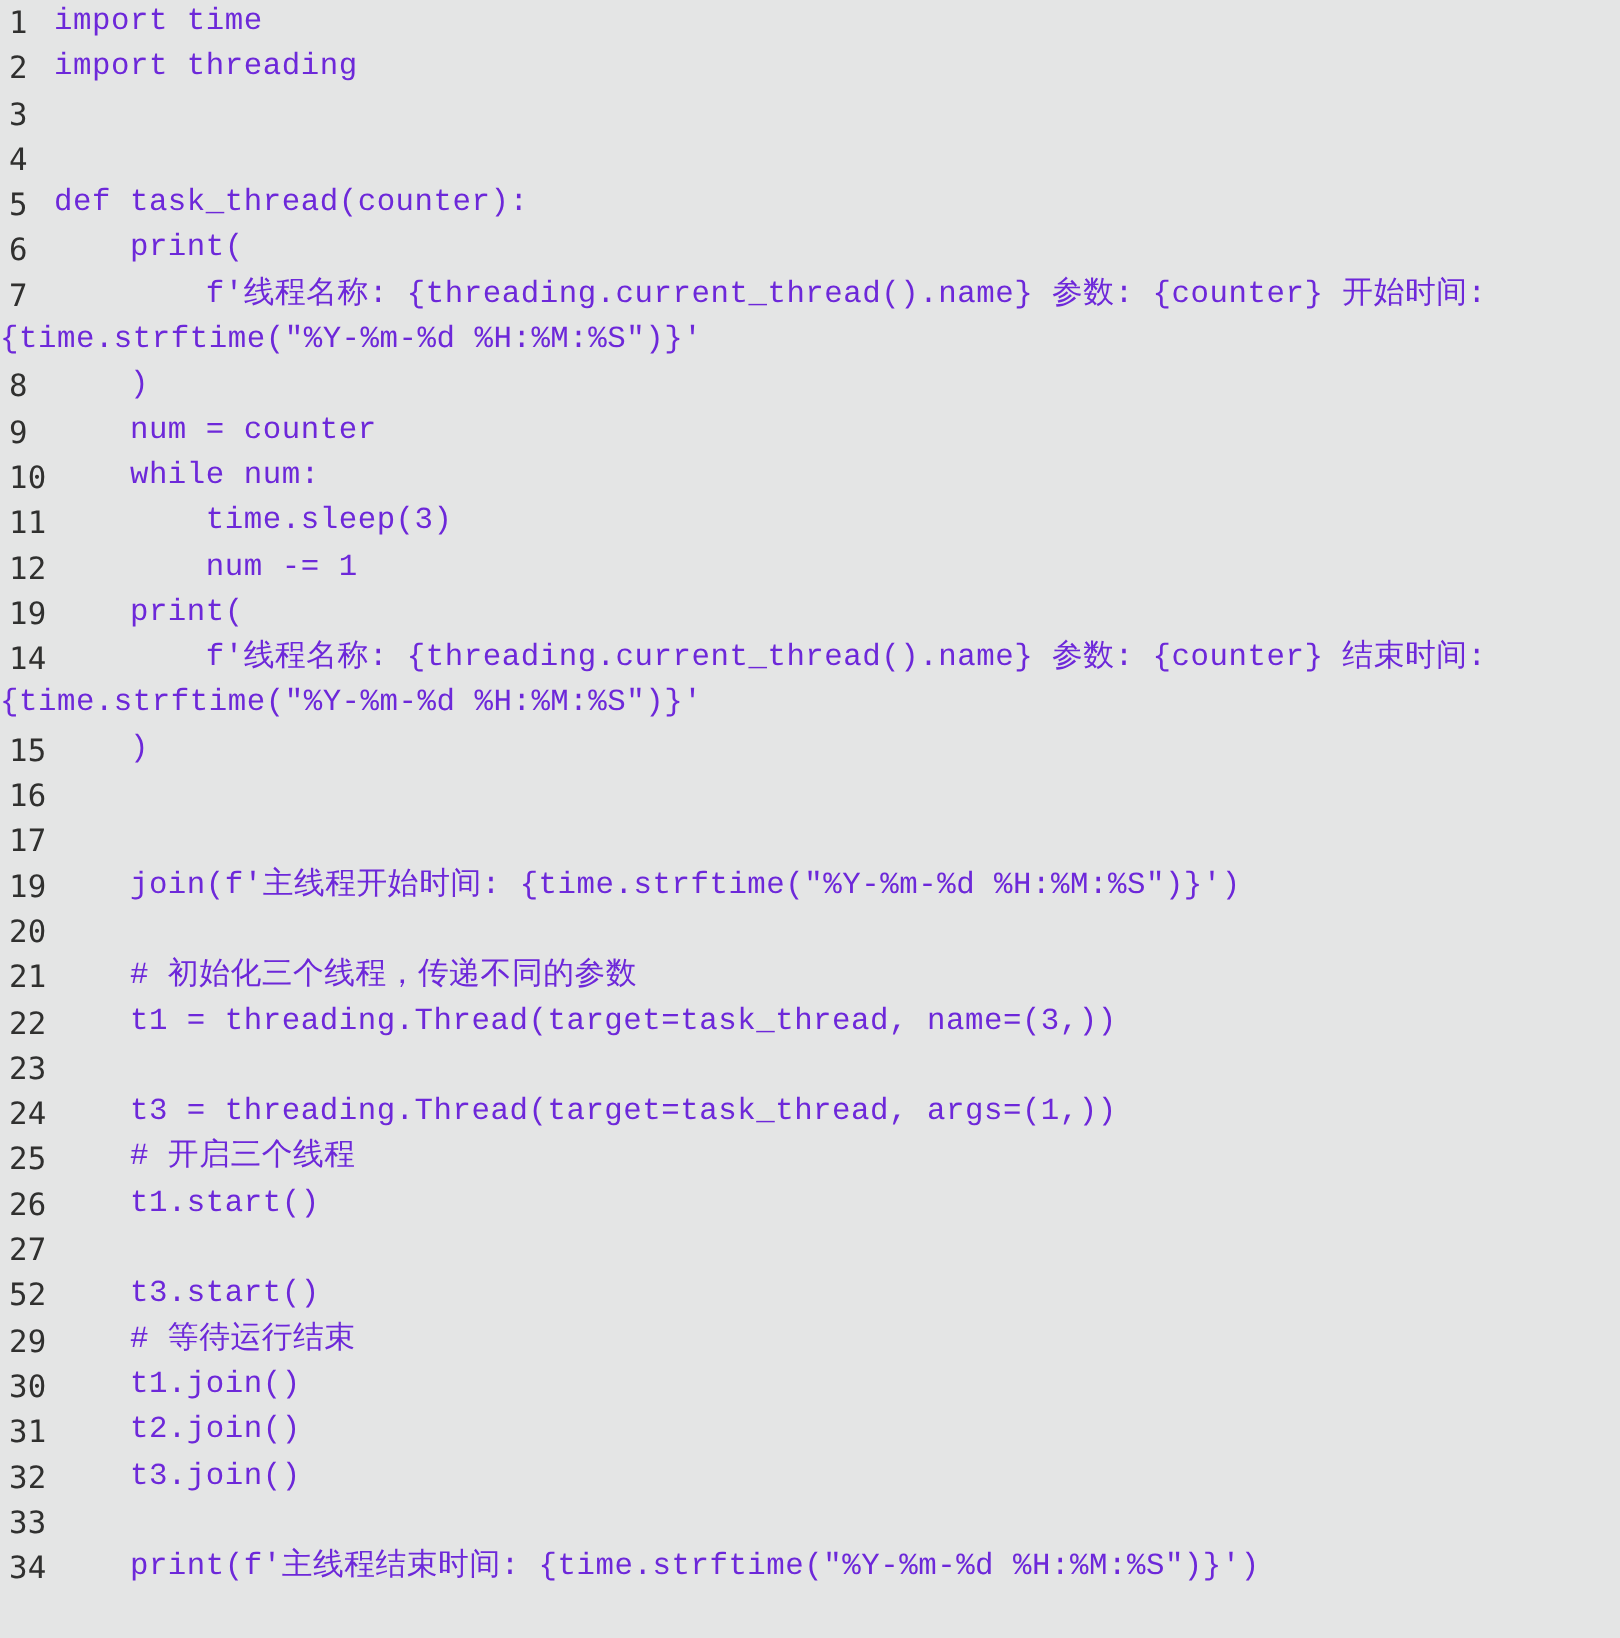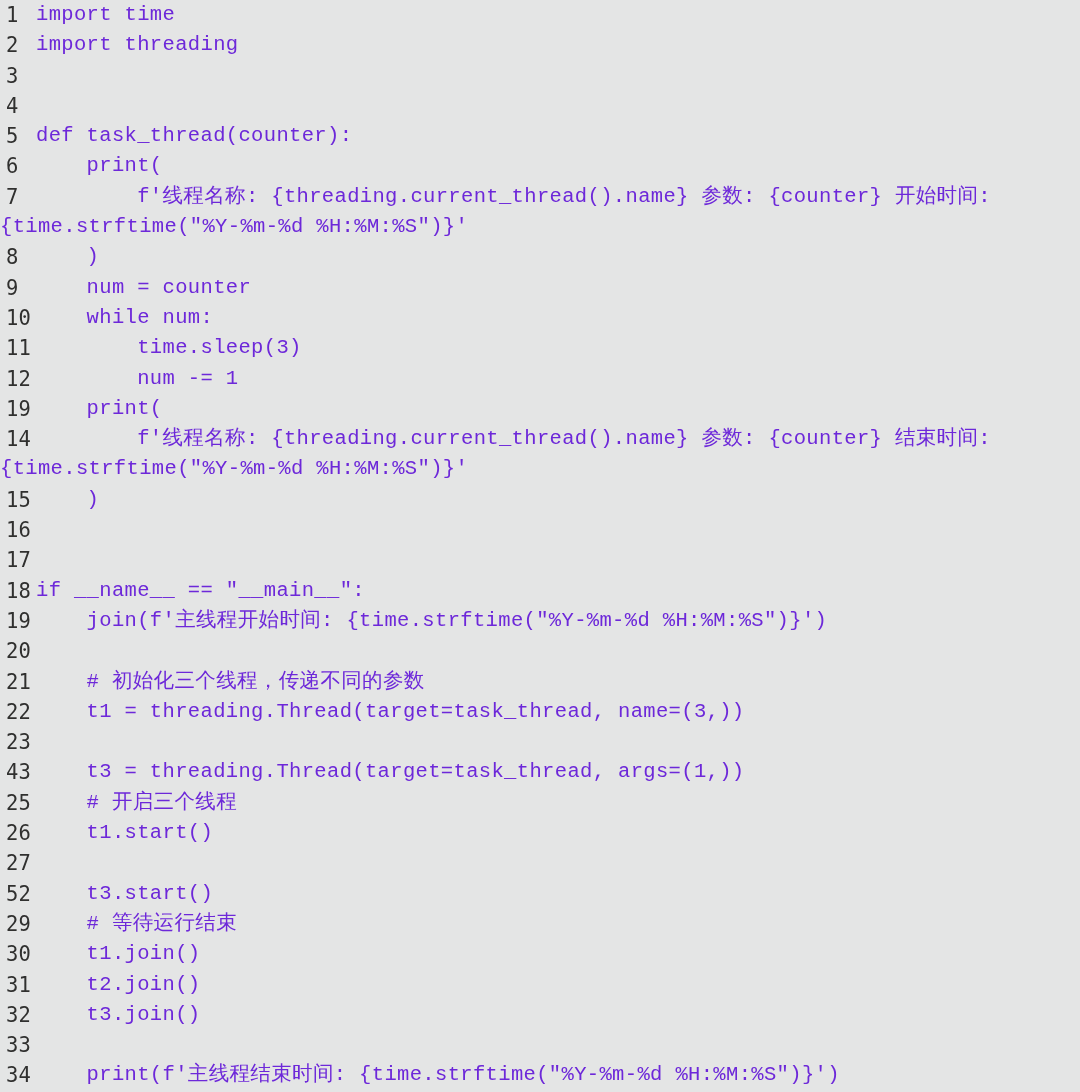--- a/index.html
+++ b/index.html
@@ -75,27 +75,26 @@
     <div class="code-line"><span class="ln">9</span><span class="src">    num = counter</span></div>
     <div class="code-line"><span class="ln">10</span><span class="src">    while num:</span></div>
     <div class="code-line"><span class="ln">11</span><span class="src">        time.sleep(3)</span></div>
     <div class="code-line"><span class="ln">12</span><span class="src">        num -= 1</span></div>
     <div class="code-line"><span class="ln">19</span><span class="src">    print(</span></div>
     <div class="code-line"><span class="ln">14</span><span class="src">        f'线程名称: {threading.current_thread().name} 参数: {counter} 结束时间:</span></div>
     <div class="code-line continuation"><span class="ln"></span><span class="src">{time.strftime("%Y-%m-%d %H:%M:%S")}'</span></div>
     <div class="code-line"><span class="ln">15</span><span class="src">    )</span></div>
     <div class="code-line blank"><span class="ln">16</span><span class="src"></span></div>
     <div class="code-line blank"><span class="ln">17</span><span class="src"></span></div>
-    <div class="code-line"><span class="ln">18</span><span class="src">if __name__ == "__main__":</span></div>
     <div class="code-line"><span class="ln">19</span><span class="src">    join(f'主线程开始时间: {time.strftime("%Y-%m-%d %H:%M:%S")}')</span></div>
     <div class="code-line blank"><span class="ln">20</span><span class="src"></span></div>
     <div class="code-line"><span class="ln">21</span><span class="src">    # 初始化三个线程，传递不同的参数</span></div>
     <div class="code-line"><span class="ln">22</span><span class="src">    t1 = threading.Thread(target=task_thread, name=(3,))</span></div>
     <div class="code-line"><span class="ln">23</span></div>
-    <div class="code-line"><span class="ln">43</span><span class="src">    t3 = threading.Thread(target=task_thread, args=(1,))</span></div>
+    <div class="code-line"><span class="ln">24</span><span class="src">    t3 = threading.Thread(target=task_thread, args=(1,))</span></div>
     <div class="code-line"><span class="ln">25</span><span class="src">    # 开启三个线程</span></div>
     <div class="code-line"><span class="ln">26</span><span class="src">    t1.start()</span></div>
     <div class="code-line"><span class="ln">27</span></div>
     <div class="code-line"><span class="ln">52</span><span class="src">    t3.start()</span></div>
     <div class="code-line"><span class="ln">29</span><span class="src">    # 等待运行结束</span></div>
     <div class="code-line"><span class="ln">30</span><span class="src">    t1.join()</span></div>
     <div class="code-line"><span class="ln">31</span><span class="src">    t2.join()</span></div>
     <div class="code-line"><span class="ln">32</span><span class="src">    t3.join()</span></div>
     <div class="code-line blank"><span class="ln">33</span><span class="src"></span></div>
     <div class="code-line"><span class="ln">34</span><span class="src">    print(f'主线程结束时间: {time.strftime("%Y-%m-%d %H:%M:%S")}')</span></div>

